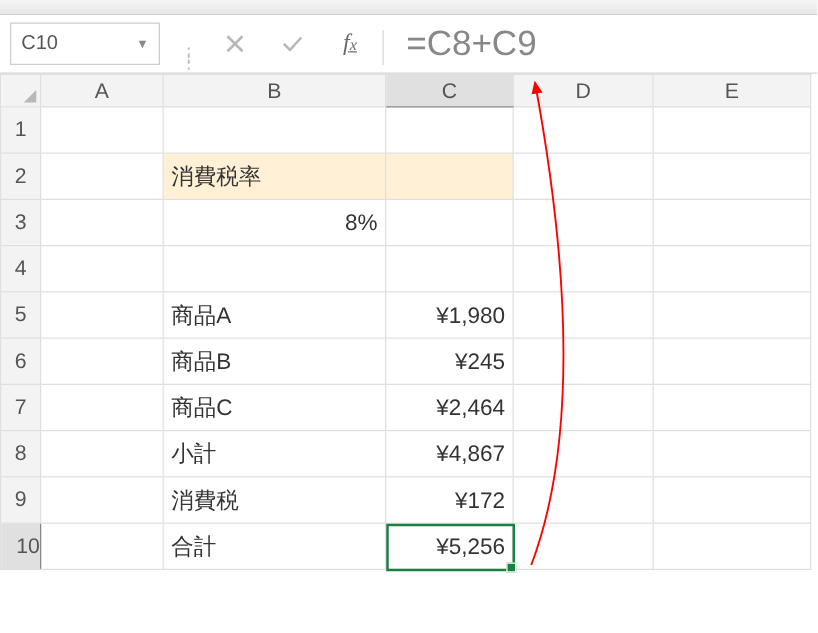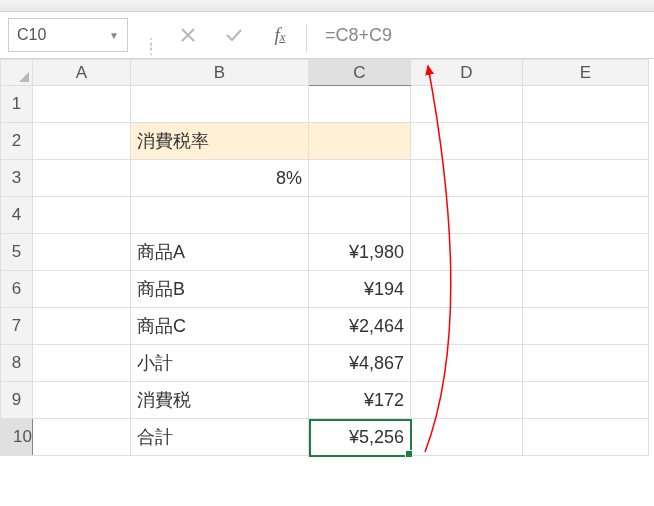--- a/index.html
+++ b/index.html
@@ -69,21 +69,21 @@
       color: #6a6a6a;
       font-size: 19px;
       text-decoration: underline;
     }
     .formula-input {
       flex: 1;
       height: 34px;
       display: flex;
       align-items: center;
       padding: 0 12px;
-      font-size: 18px;
+      font-size: 28px;
       color: #888;
       font-family: "Segoe UI", sans-serif;
     }
     .sheet {
       position: relative;
       border-top: 1px solid #d4d4d4;
     }
     table.grid {
       border-collapse: collapse;
       table-layout: fixed;
@@ -253,21 +253,21 @@
       <td class="cell colA"></td>
       <td class="cell colB tal">商品A</td>
       <td class="cell colC tar">¥1,980</td>
       <td class="cell colD"></td>
       <td class="cell colE"></td>
     </tr>
     <tr>
       <th class="rowhdr">6</th>
       <td class="cell colA"></td>
       <td class="cell colB tal">商品B</td>
-      <td class="cell colC tar">¥194</td>
+      <td class="cell colC tar">¥245</td>
       <td class="cell colD"></td>
       <td class="cell colE"></td>
     </tr>
     <tr>
       <th class="rowhdr">7</th>
       <td class="cell colA"></td>
       <td class="cell colB tal">商品C</td>
       <td class="cell colC tar">¥2,464</td>
       <td class="cell colD"></td>
       <td class="cell colE"></td>

